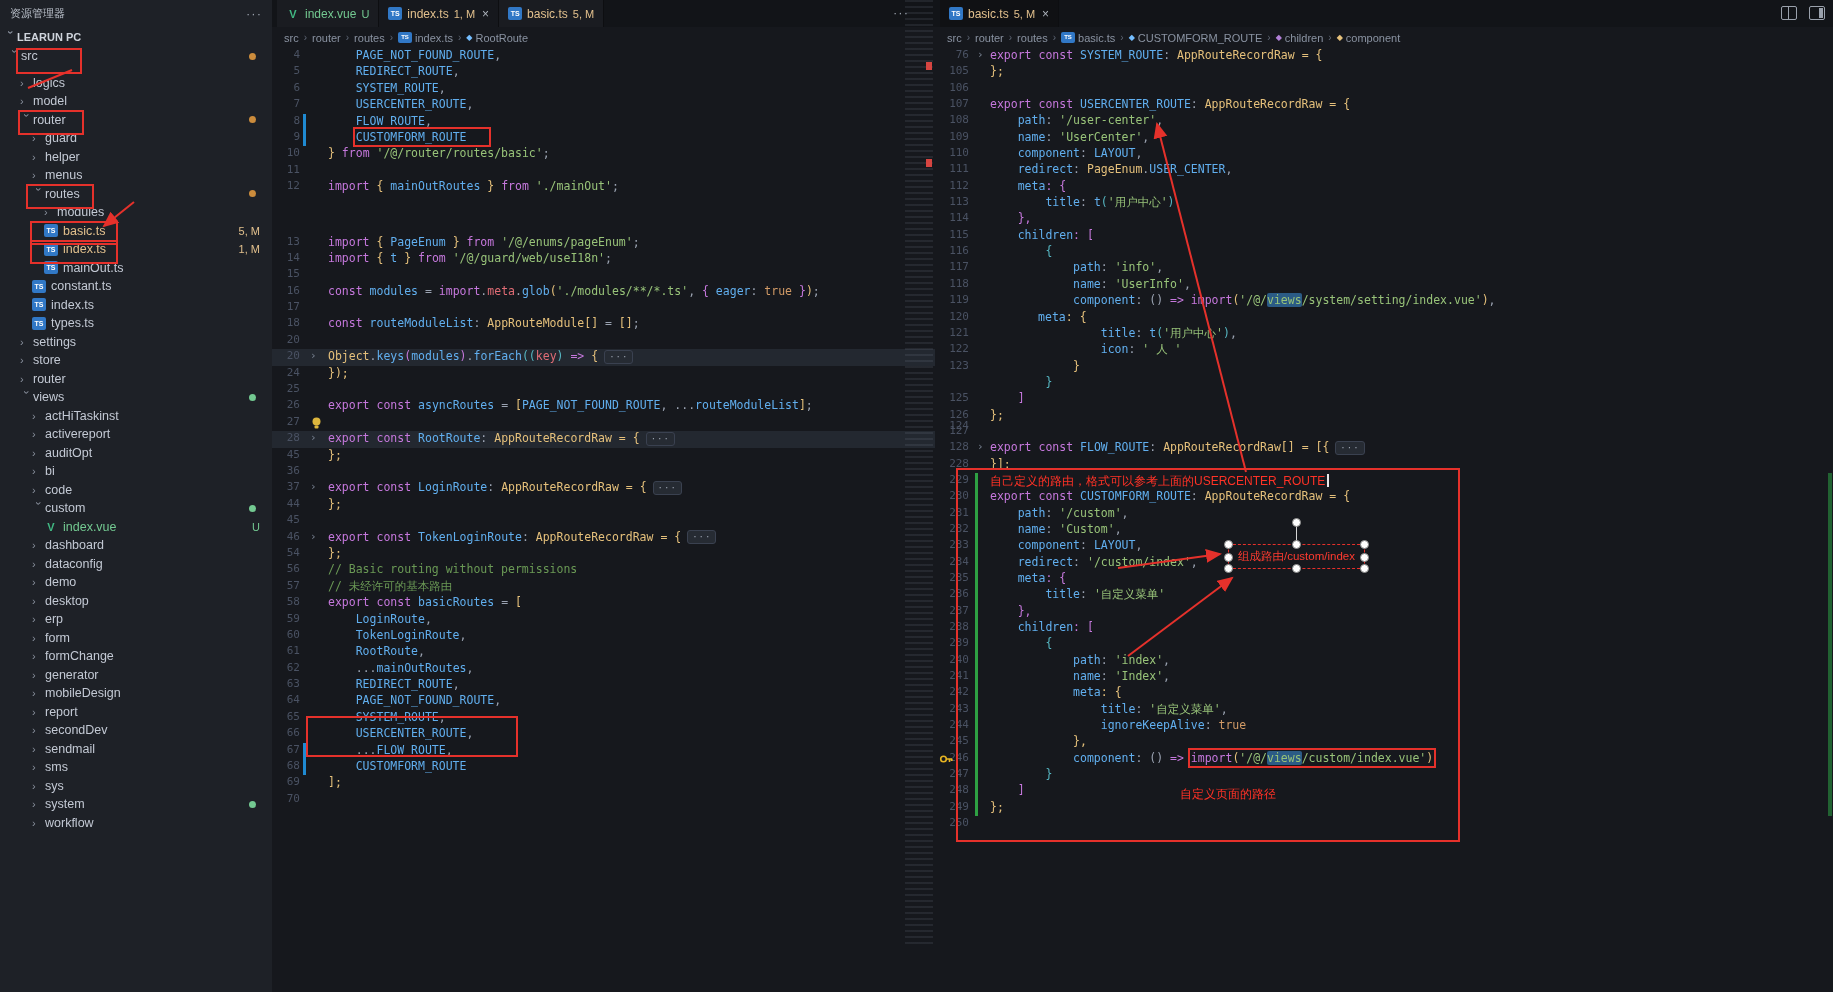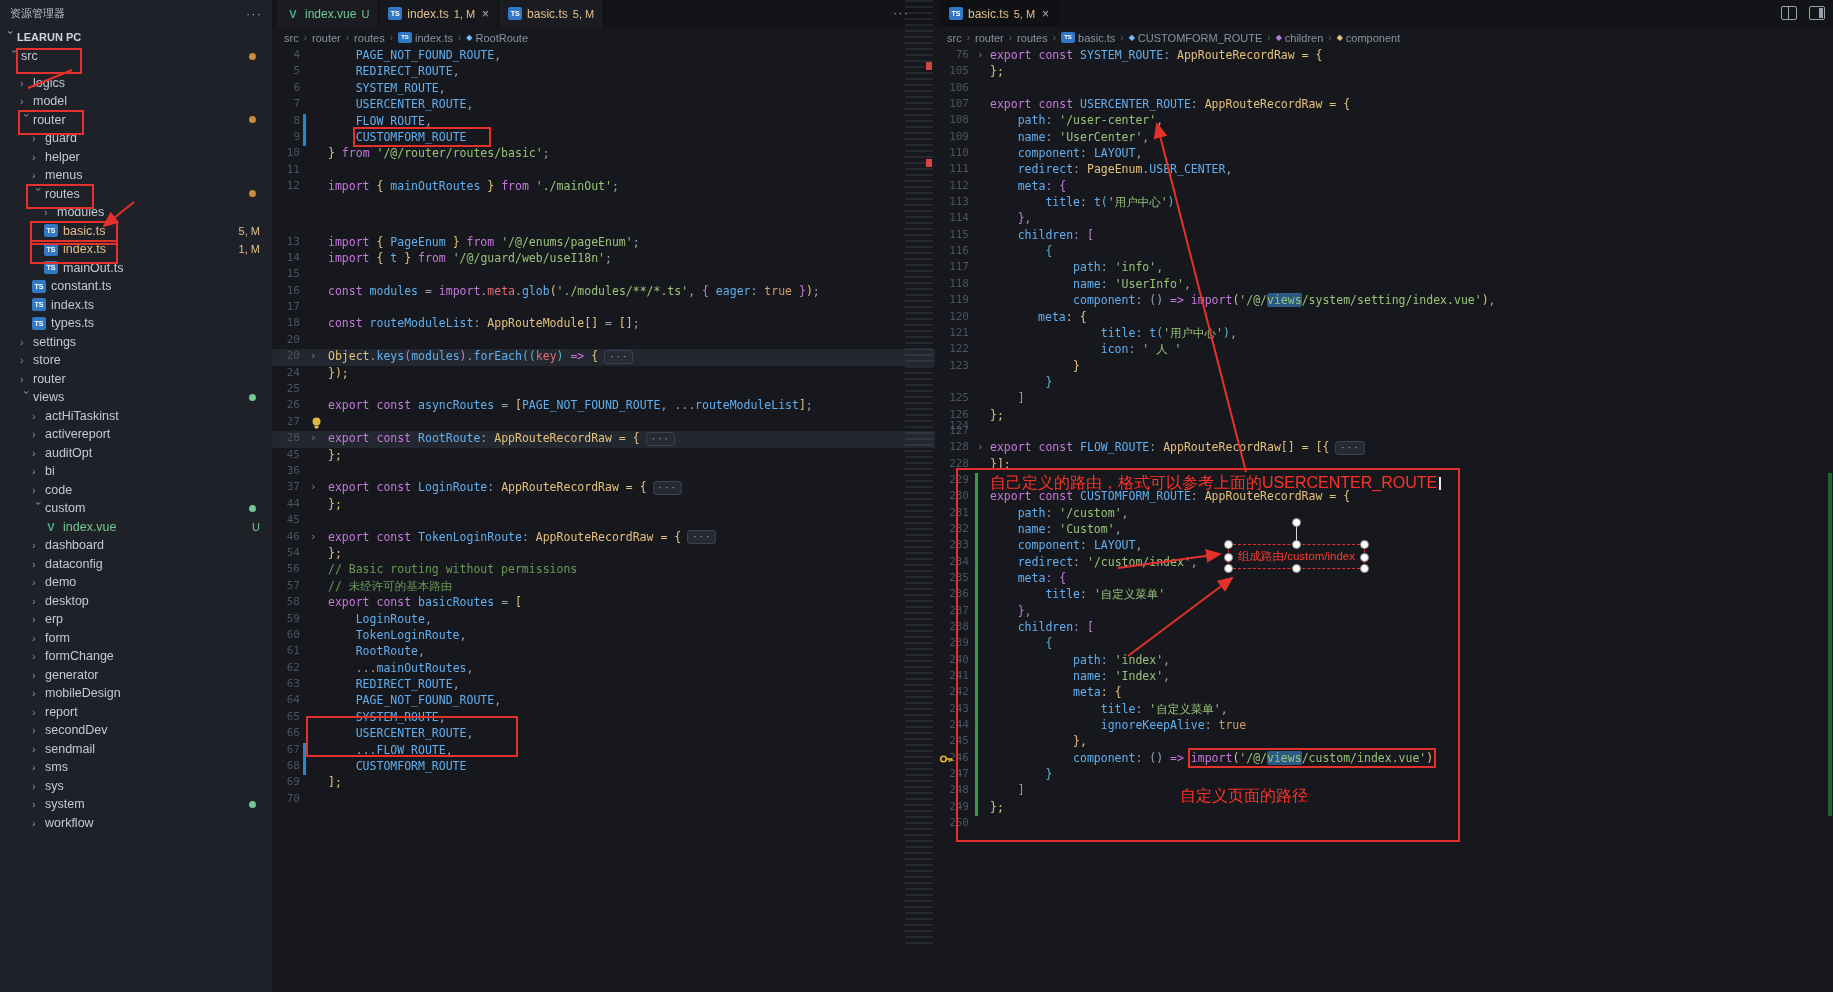--- a/index.html
+++ b/index.html
@@ -65,21 +65,21 @@
   .ellip{display:inline-block;margin-left:6px;padding:0 4px;border:1px solid #3a4150;border-radius:3px;background:#262b33;
          color:#98a0ad;font-size:9px;line-height:12px;vertical-align:middle;letter-spacing:1px;}
   .bulb,.keyic{position:absolute;top:1px;}
   
   .mmap{position:absolute;left:633px;top:0;width:28px;height:944px;
         background:repeating-linear-gradient(180deg,rgba(140,150,170,.13) 0 2px,transparent 2px 6px);cursor:pointer;}
   .mm-mark{position:absolute;right:1px;width:6px;height:8px;background:#d64541;}
   .ruler-add{position:absolute;right:1px;width:4px;background:rgba(46,160,67,.55);cursor:pointer;}
   
   .rbx{position:absolute;border:2px solid #e5312b;z-index:30;pointer-events:none;}
-  .note{position:absolute;color:#ff3226;font-size:16px;z-index:46;white-space:nowrap;}
+  .note{position:absolute;color:#ff3226;font-size:12px;z-index:46;white-space:nowrap;}
   .caret{display:inline-block;width:2px;height:13px;background:#e8e8e8;vertical-align:-2px;margin-left:2px;}
   .cmp{position:absolute;z-index:45;}
   .cmp-txt{display:inline-block;border:1px dashed #e5312b;color:#ff3b30;font-size:11.5px;padding:4px 9px;white-space:nowrap;}
   .h{position:absolute;width:7px;height:7px;background:#fff;border:1px solid #8a8a8a;border-radius:50%;z-index:46;}
   .stem{position:absolute;left:50%;top:-20px;width:1px;height:20px;background:#d5d5d5;}
   #arrows{position:absolute;left:0;top:0;width:1833px;height:992px;z-index:40;pointer-events:none;}
 </style>
 </head>
 <body>
 

